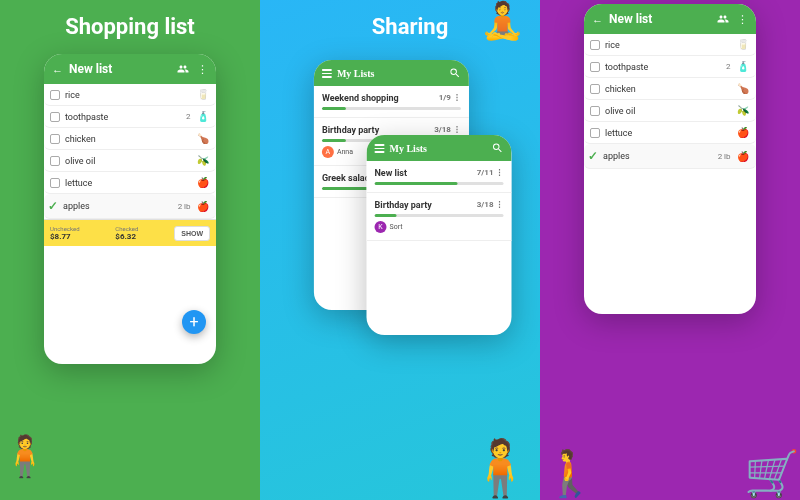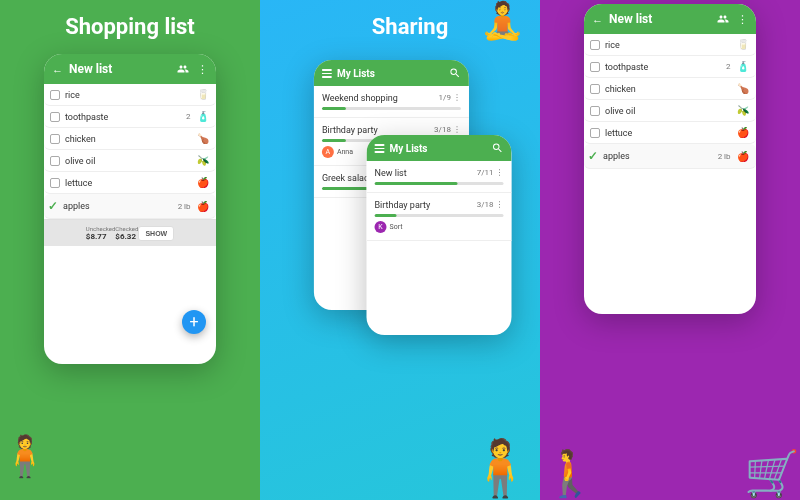--- a/index.html
+++ b/index.html
@@ -109,25 +109,25 @@
       font-size: 12px;
       font-weight: bold;
       margin-left: -2px;
     }
 
     .item-name { flex: 1; font-size: 9px; }
     .item-qty { font-size: 8px; color: #777; margin-right: 2px; }
     .item-emoji { font-size: 10px; }
 
     .phone-footer {
-      background: #e5e5e5;
+      background: #fde047;
       padding: 5px 6px;
       display: flex;
       align-items: center;
-      justify-content: center;
+      justify-content: space-between;
       border-top: 1px solid #e0e0e0;
     }
 
     .footer-price-group { display: flex; flex-direction: column; }
     .footer-label { font-size: 6px; color: #777; }
     .footer-price { font-size: 8px; font-weight: bold; color: #333; }
 
     .show-btn {
       background: white;
       border: 1px solid #ddd;
@@ -198,37 +198,38 @@
       z-index: 2;
     }
 
     .my-lists-header {
       background: #4CAF50;
       padding: 7px 8px;
       display: flex;
       align-items: center;
       gap: 5px;
       color: white;
+      font-family: Liberation Serif, serif;
     }
 
     .lists-header-title {
       flex: 1;
       font-size: 10px;
       font-weight: bold;
     }
 
     .list-card {
       background: white;
       border-bottom: 1px solid #eee;
       padding: 7px 8px;
     }
 
     .list-card-title {
       font-size: 9px;
-      font-weight: normal;
+      font-weight: bold;
       color: #333;
       display: flex;
       justify-content: space-between;
     }
 
     .list-card-count {
       font-size: 8px;
       color: #777;
     }
 

